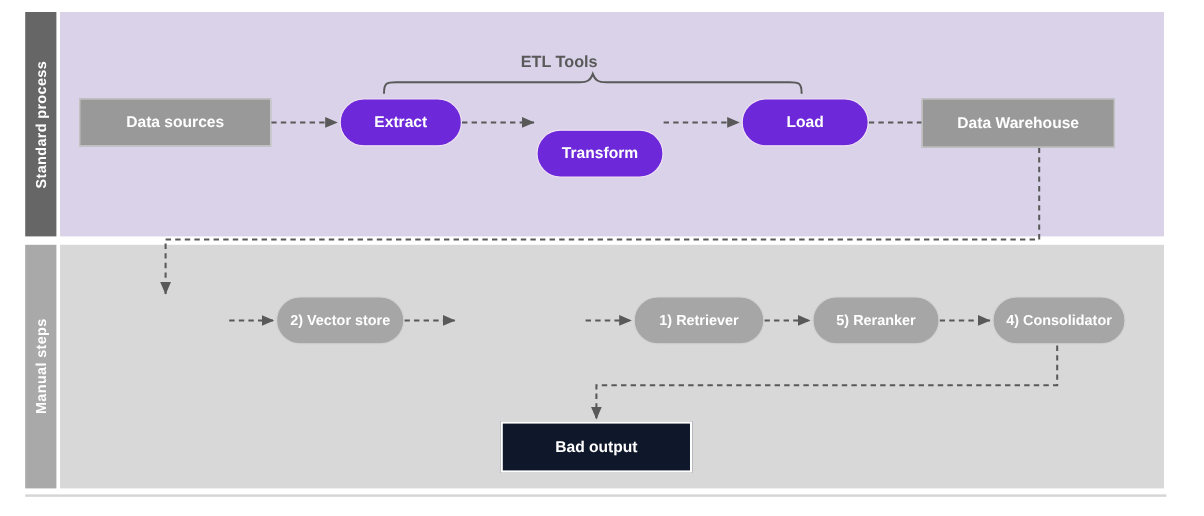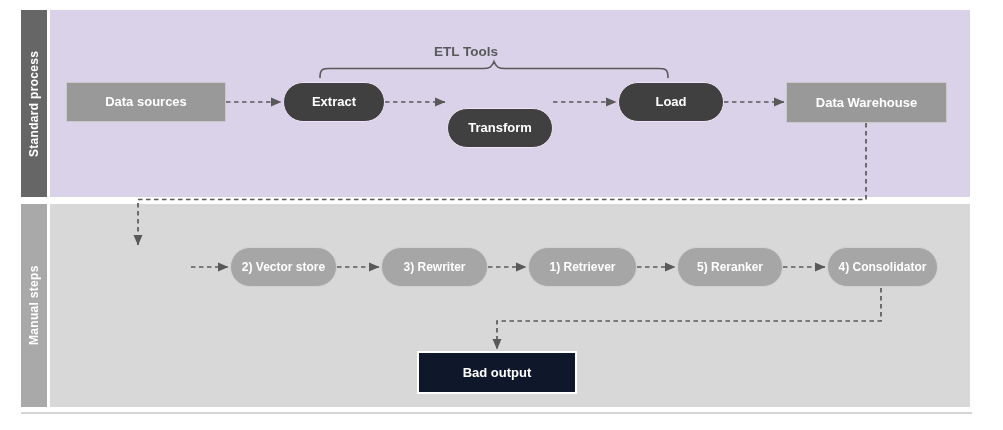--- a/index.html
+++ b/index.html
@@ -19,21 +19,21 @@
   .lane-body.purple { top:10px;  height:187px; background:#d9d2e9; }
   .lane-body.gray   { top:204px; height:203px; background:#d8d8d8; }
   .bottom-rule {
     position:absolute; left:21px; top:412px; width:951px; height:2px; background:#d5d5d5;
   }
   .node {
     position:absolute; display:flex; align-items:center; justify-content:center;
     color:#ffffff; font-weight:bold; text-align:right; box-sizing:border-box; line-height:1.2;
   }
   .rect-gray   { background:#999999; border:1px solid #c9c9c9; font-size:13px; }
-  .pill-purple { background:#404040; border:1.5px solid #f0e2f4; border-radius:20px; font-size:13px; }
+  .pill-purple { background:#6d28d9; border:1.5px solid #f0e2f4; border-radius:20px; font-size:13px; }
   .pill-gray   { background:#a6a6a6; border:1.5px solid #d2d2d2; border-radius:20px; font-size:12px; padding:0 10px; }
   .rect-yellow { background:#0f172a; border:2px solid #ffffff; font-size:13px; }
   .bracket-label {
     position:absolute; left:434px; top:44px; width:120px; text-align:left;
     color:#595959; font-weight:bold; font-size:13.5px;
   }
   svg.overlay { position:absolute; left:0; top:0; pointer-events:none; }
   .edge { fill:none; stroke:#595959; stroke-width:1.7; stroke-dasharray:4.5 3.5; }
   .brace { fill:none; stroke:#595959; stroke-width:1.6; stroke-linecap:round; }
 </style>
@@ -79,29 +79,26 @@
   </div>
   <div class="node pill-purple" style="left:283px; top:82px; width:102px; height:40px;">
     <span>Extract</span>
   </div>
   <div class="node pill-purple" style="left:447px; top:82px; width:106px; height:40px;margin-top:26px;">
     <span>Transform</span>
   </div>
   <div class="node pill-purple" style="left:618px; top:82px; width:106px; height:40px;">
     <span>Load</span>
   </div>
-  <div class="node rect-gray" style="left:786px; top:82px; width:161px; height:41px;">
+  <div class="node rect-gray" style="left:768px; top:82px; width:161px; height:41px;">
     <span>Data Warehouse</span>
   </div>
 
   <div class="node pill-gray" style="left:230px; top:247px; width:107px; height:40px;">
     <span>2) Vector store</span>
-  </div>
-  <div class="node pill-gray" style="left:381px; top:247px; width:107px; height:40px;">
-    <span>3) Rewriter</span>
   </div>
   <div class="node pill-gray" style="left:528px; top:247px; width:109px; height:40px;">
     <span>1) Retriever</span>
   </div>
   <div class="node pill-gray" style="left:677px; top:247px; width:106px; height:40px;">
     <span>5) Reranker</span>
   </div>
   <div class="node pill-gray" style="left:827px; top:247px; width:111px; height:40px;">
     <span>4) Consolidator</span>
   </div>

